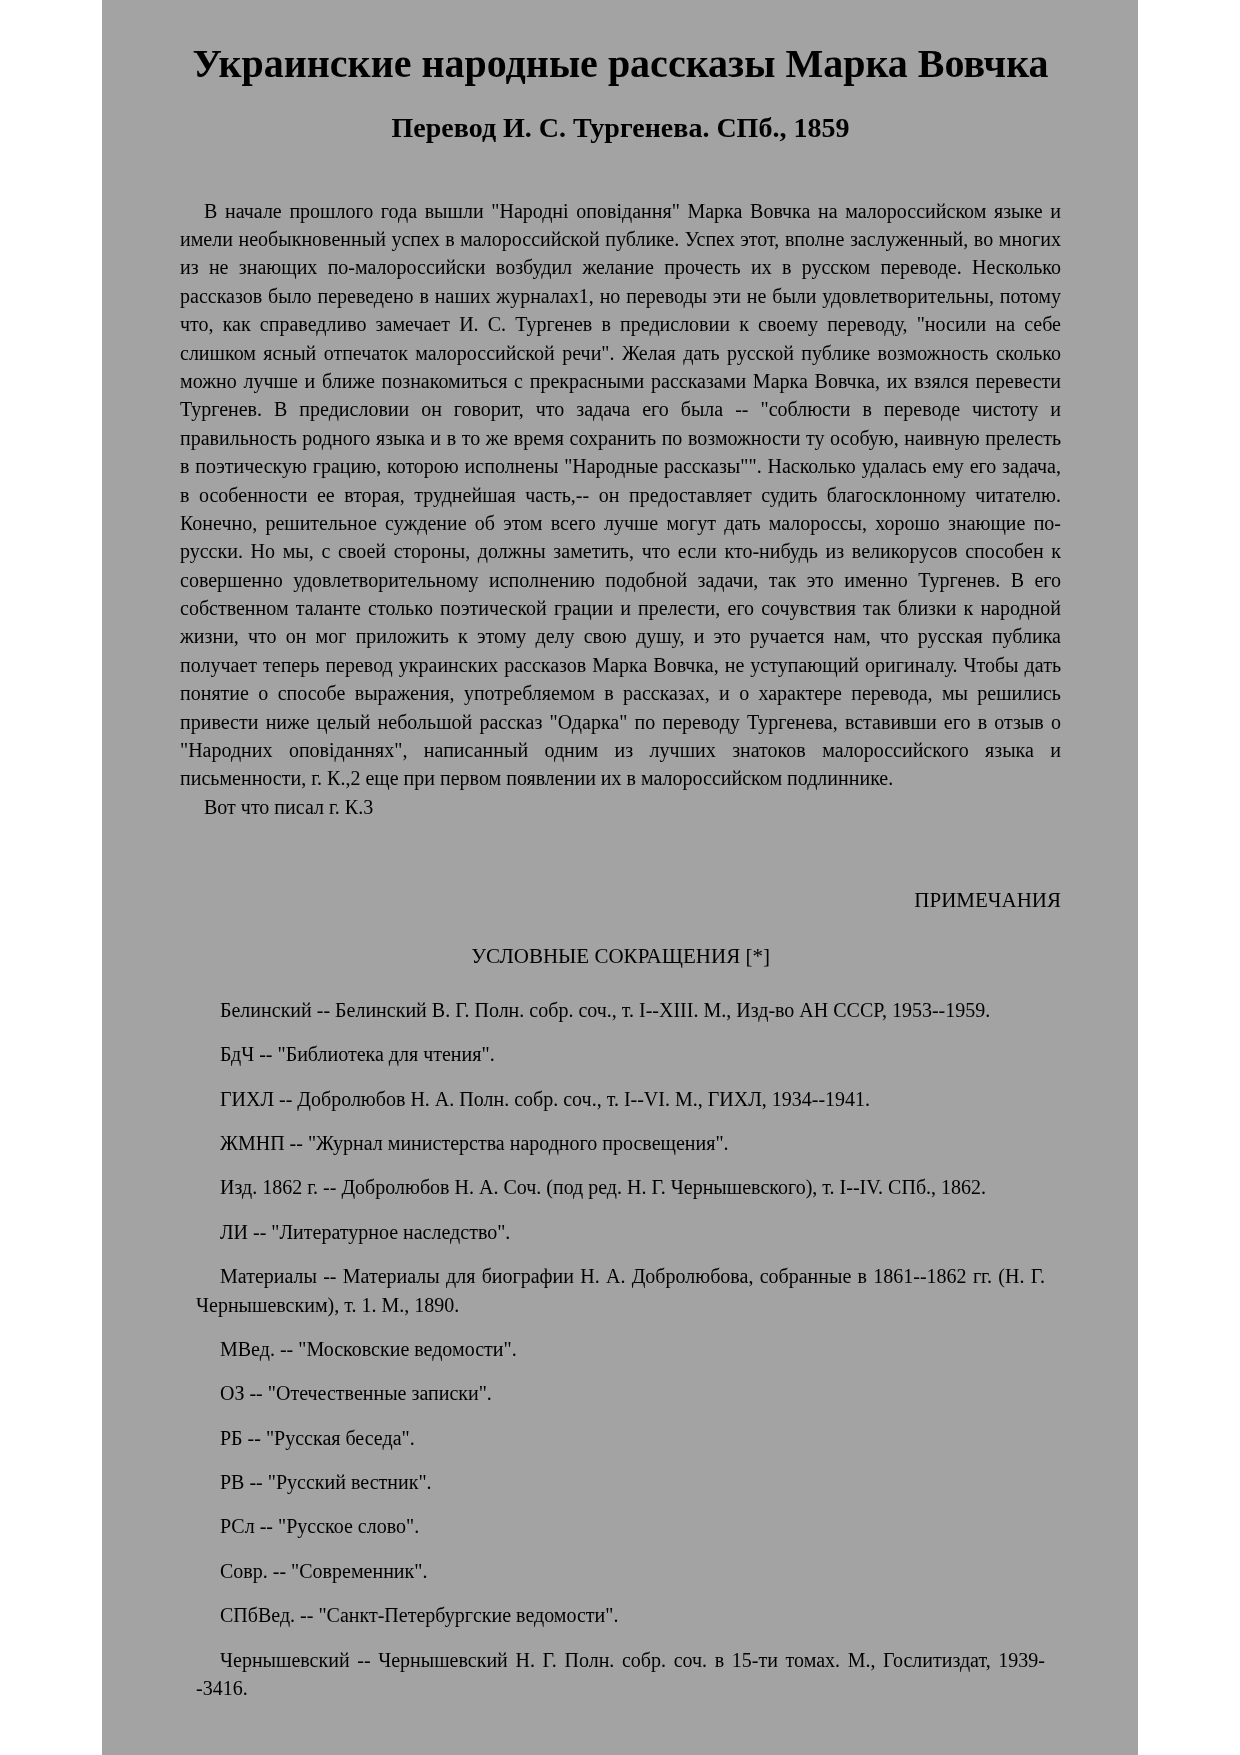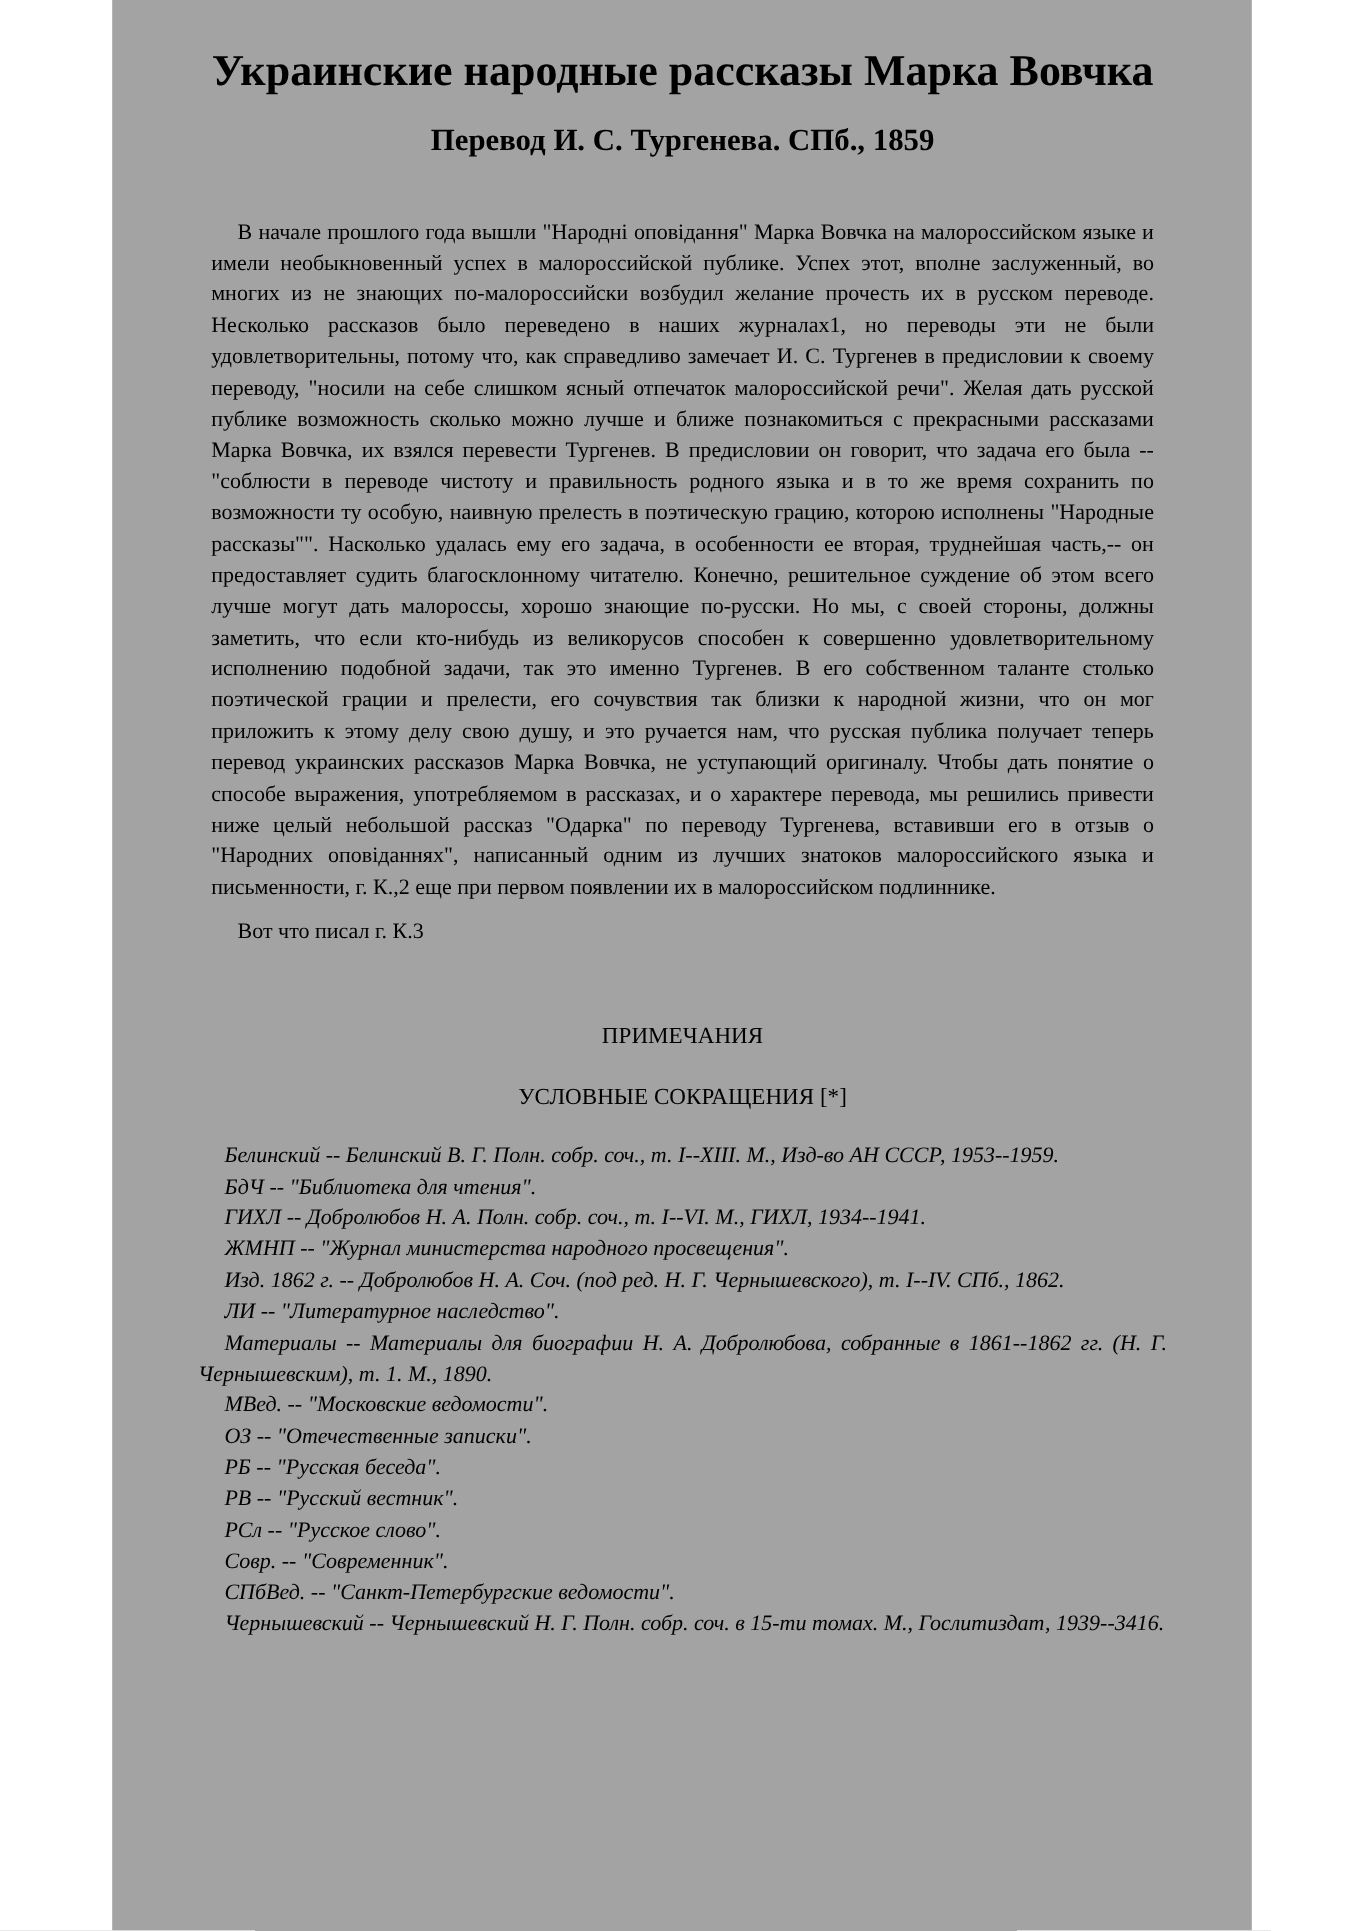--- a/index.html
+++ b/index.html
@@ -29,50 +29,50 @@
     font-size: 28px;
     font-weight: bold;
     text-align: center;
     line-height: 1.2;
     margin: 23px 0 0 0;
   }
   .body-par {
     text-align: justify;
     line-height: 1.42;
     text-indent: 24px;
-    margin: 12px;
+    margin: 0;
   }
   .intro {
     margin-top: 52px;
   }
   .center-heading {
     text-align: center;
     font-size: 21px;
     font-weight: normal;
     line-height: 1.3;
     margin: 0;
   }
   .notes-heading {
     margin-top: 66px;
+    text-align: right;
   }
   .abbrev-heading {
     margin-top: 29px;
   }
   .footnote {
     margin-top: 36px;
   }
   .abbrev-list {
     margin-top: 25px;
   }
   .abbrev-entry {
     text-align: justify;
     line-height: 1.42;
     text-indent: 24px;
-    margin: 0;
-    font-style: italic;
+    margin: 16px;
   }
 </style>
 </head>
 <body>
 
 <div class="page">
 
   <h1 class="doc-title">Украинские народные рассказы Марка Вовчка</h1>
 
   <div class="doc-subtitle">Перевод И. С. Тургенева. СПб., 1859</div>

